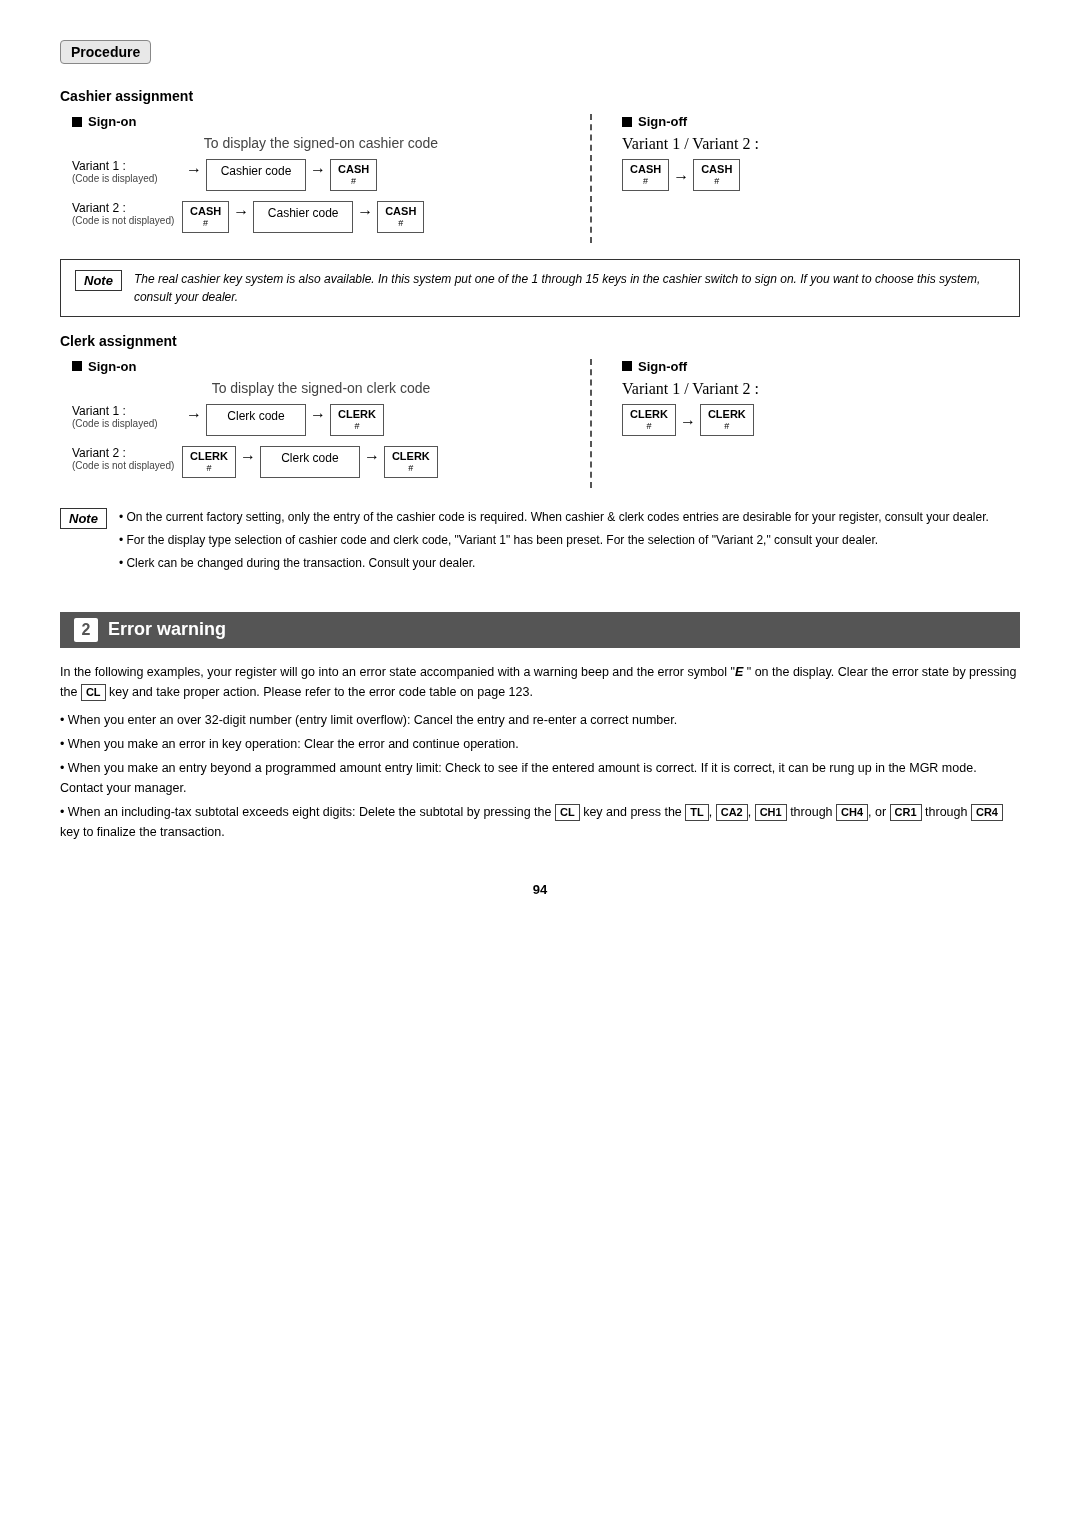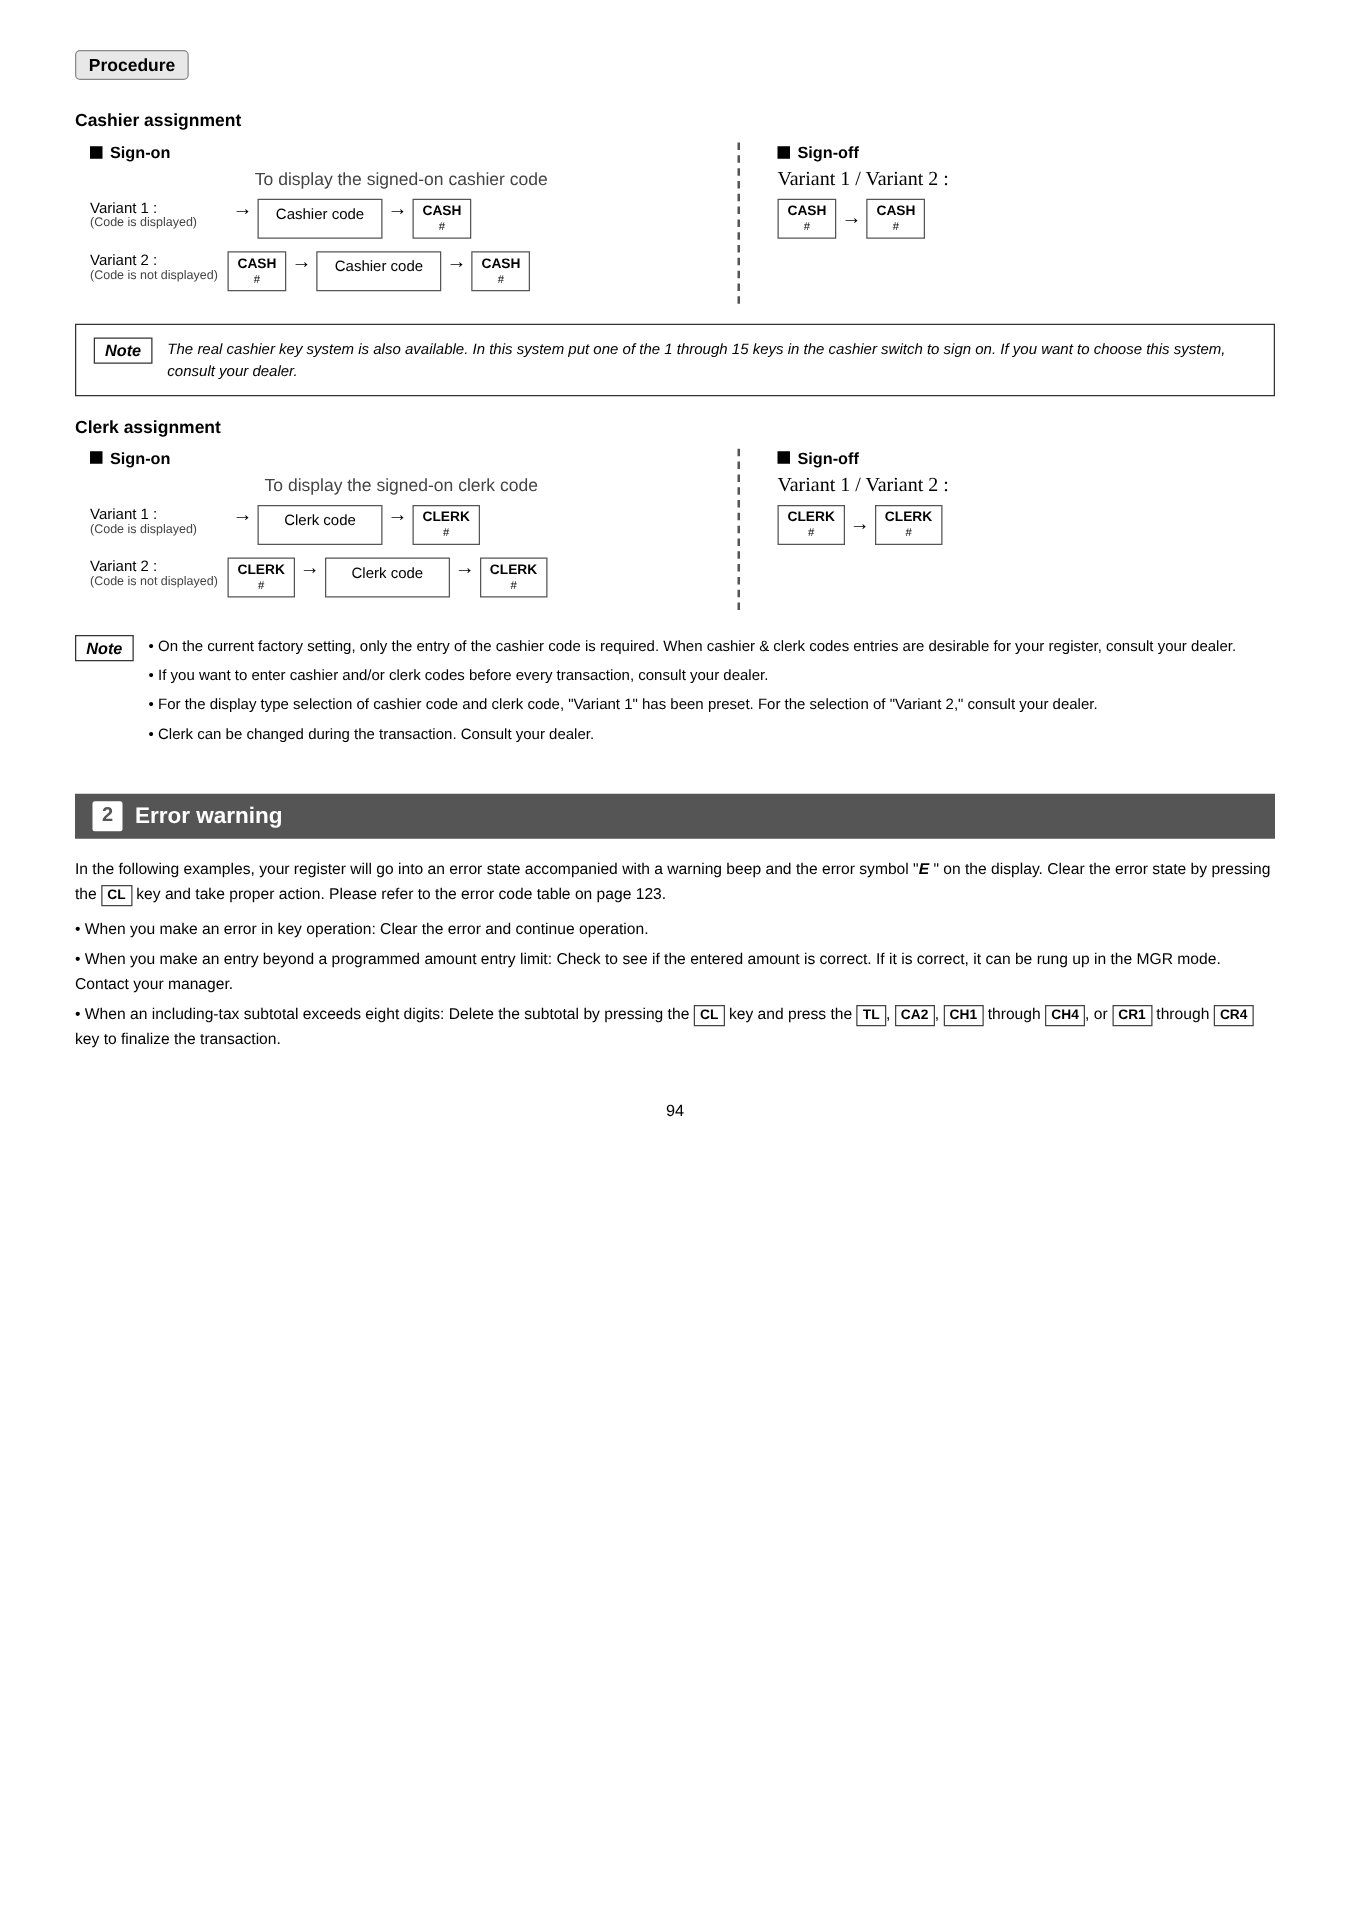--- a/index.html
+++ b/index.html
@@ -208,21 +208,21 @@
       border: 1.5px solid #444;
       padding: 1px 4px;
       font-size: 11px;
       font-weight: bold;
       line-height: 1.2;
     }
 
     .page-number {
       text-align: center;
       font-size: 13px;
-      font-weight: normal;
+      font-weight: bold;
       margin-top: 40px;
     }
 
     
     .signoff-variant {
       font-size: 16px;
       margin-bottom: 6px;
       font-family: Liberation Serif, serif;
     }
     .signoff-flow {
@@ -374,39 +374,39 @@
           <div class="key-sub">#</div>
         </div>
       </div>
     </div>
   </div>
 
   <div class="note-block2">
     <div class="note-label">Note</div>
     <div class="note-content">
       <p>• On the current factory setting, only the entry of the cashier code is required. When cashier &amp; clerk codes entries are desirable for your register, consult your dealer.</p>
-      <p>• If you want to enter cashier and/or clerk codes before every transaction, consult your dealer.</p>
       <p>• For the display type selection of cashier code and clerk code, "Variant 1" has been preset. For the selection of "Variant 2," consult your dealer.</p>
       <p>• Clerk can be changed during the transaction. Consult your dealer.</p>
     </div>
   </div>
 </div>
 
 
 <div>
   <div class="section-title-bar">
     <span class="section-number">2</span>
     <span>Error warning</span>
   </div>
 
   <div class="body-text">
     <span>In the following examples, your register will go into an error state accompanied with a warning beep and the error symbol "</span><span style="font-style:italic; font-weight:bold;">E</span><span> " on the display.  Clear the error state by pressing the</span> <span class="inline-key">CL</span><span> key and take proper action. Please refer to the error code table on page 123.</span>
   </div>
 
   <div class="body-text">
+    <p>• When you enter an over 32-digit number (entry limit overflow): Cancel the entry and re-enter a correct number.</p>
     <p>• When you make an error in key operation: Clear the error and continue operation.</p>
     <p>• When you make an entry beyond a programmed amount entry limit: Check to see if the entered amount is correct.  If it is correct, it can be rung up in the MGR mode.  Contact your manager.</p>
     <p>
       <span>• When an including-tax subtotal exceeds eight digits: Delete the subtotal by pressing the</span>
       <span class="inline-key">CL</span>
       <span> key and press the</span>
       <span class="inline-key">TL</span>,
       <span class="inline-key">CA2</span>,
       <span class="inline-key">CH1</span>
       through

